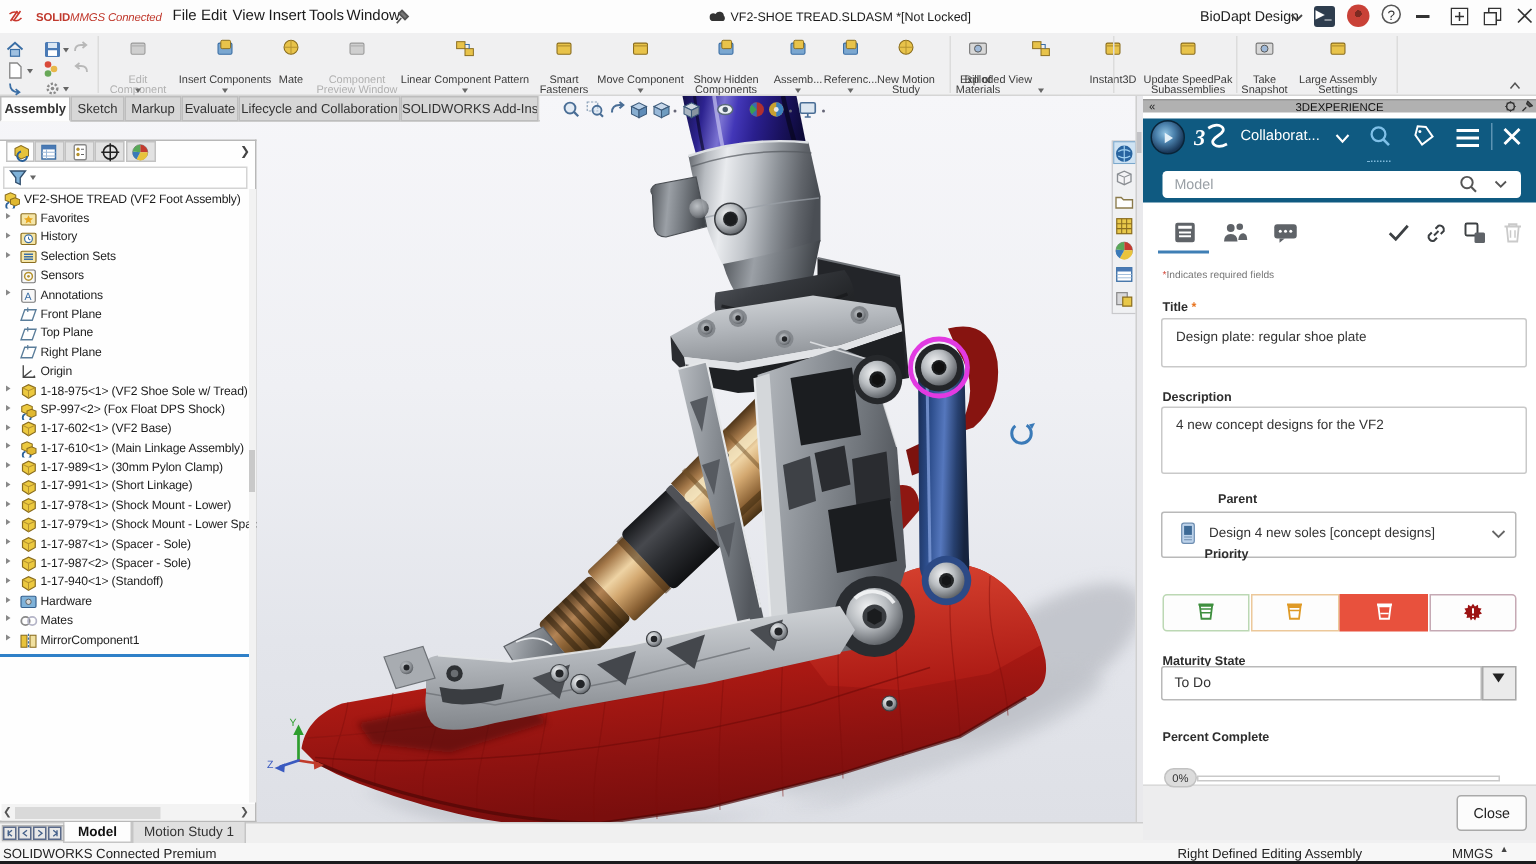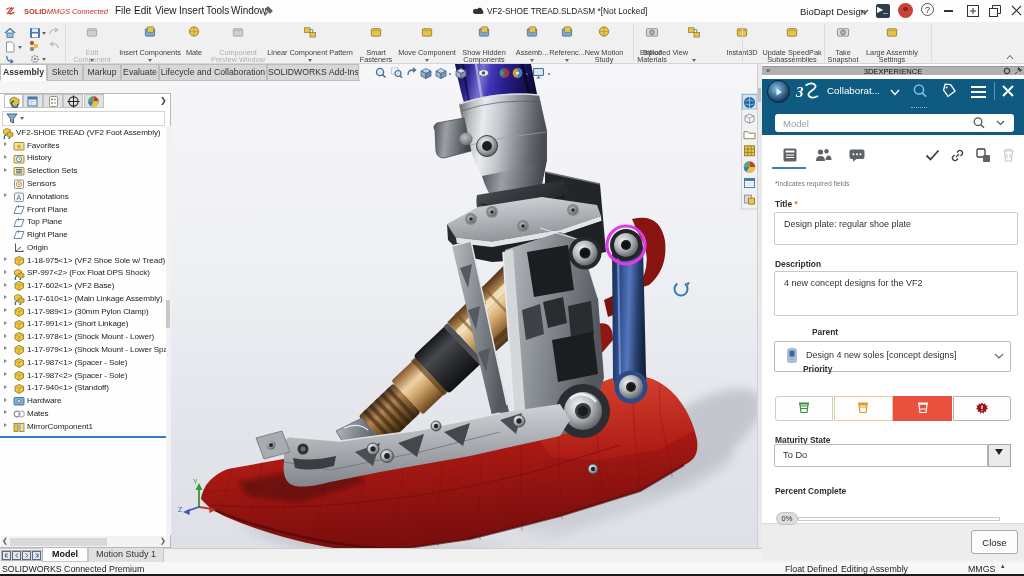--- a/index.html
+++ b/index.html
@@ -916,17 +916,17 @@
       <rect x="21.5" y="1.5" width="8" height="8" fill="#e8e8e8"></rect>
       <rect x="31.5" y="1.5" width="8" height="8" fill="#e8e8e8"></rect>
     </g>
 <path d="M7 3.5 L4.5 5.5 L7 7.5 M4.5 3.5 V7.5" stroke="#44608a" stroke-width="0.9" fill="none"></path>
 <path d="M17 3.5 L14.5 5.5 L17 7.5" stroke="#44608a" stroke-width="0.9" fill="none"></path>
 <path d="M24.5 3.5 L27 5.5 L24.5 7.5" stroke="#44608a" stroke-width="0.9" fill="none"></path>
 <path d="M34.5 3.5 L37 5.5 L34.5 7.5 M37 3.5 V7.5" stroke="#44608a" stroke-width="0.9" fill="none"></path>
   </svg>
 <div class="abs" id="statusbar"></div>
 <div class="abs" style="left:2px;top:564px;font-size:8.8px;color:#222;">SOLIDWORKS Connected Premium</div>
-<div class="abs" style="left:785px;top:564px;font-size:8.8px;color:#222;">Float Defined</div>
+<div class="abs" style="left:785px;top:564px;font-size:8.8px;color:#222;">Right Defined</div>
 <div class="abs" style="left:841px;top:564px;font-size:8.8px;color:#222;">Editing Assembly</div>
 <div class="abs" style="left:968px;top:564px;font-size:8.8px;color:#222;">MMGS</div>
 <div class="abs" style="left:1001px;top:562px;font-size:7px;color:#444;">▴</div>
 <div class="abs" id="blackline"></div>
 
 </body></html>

